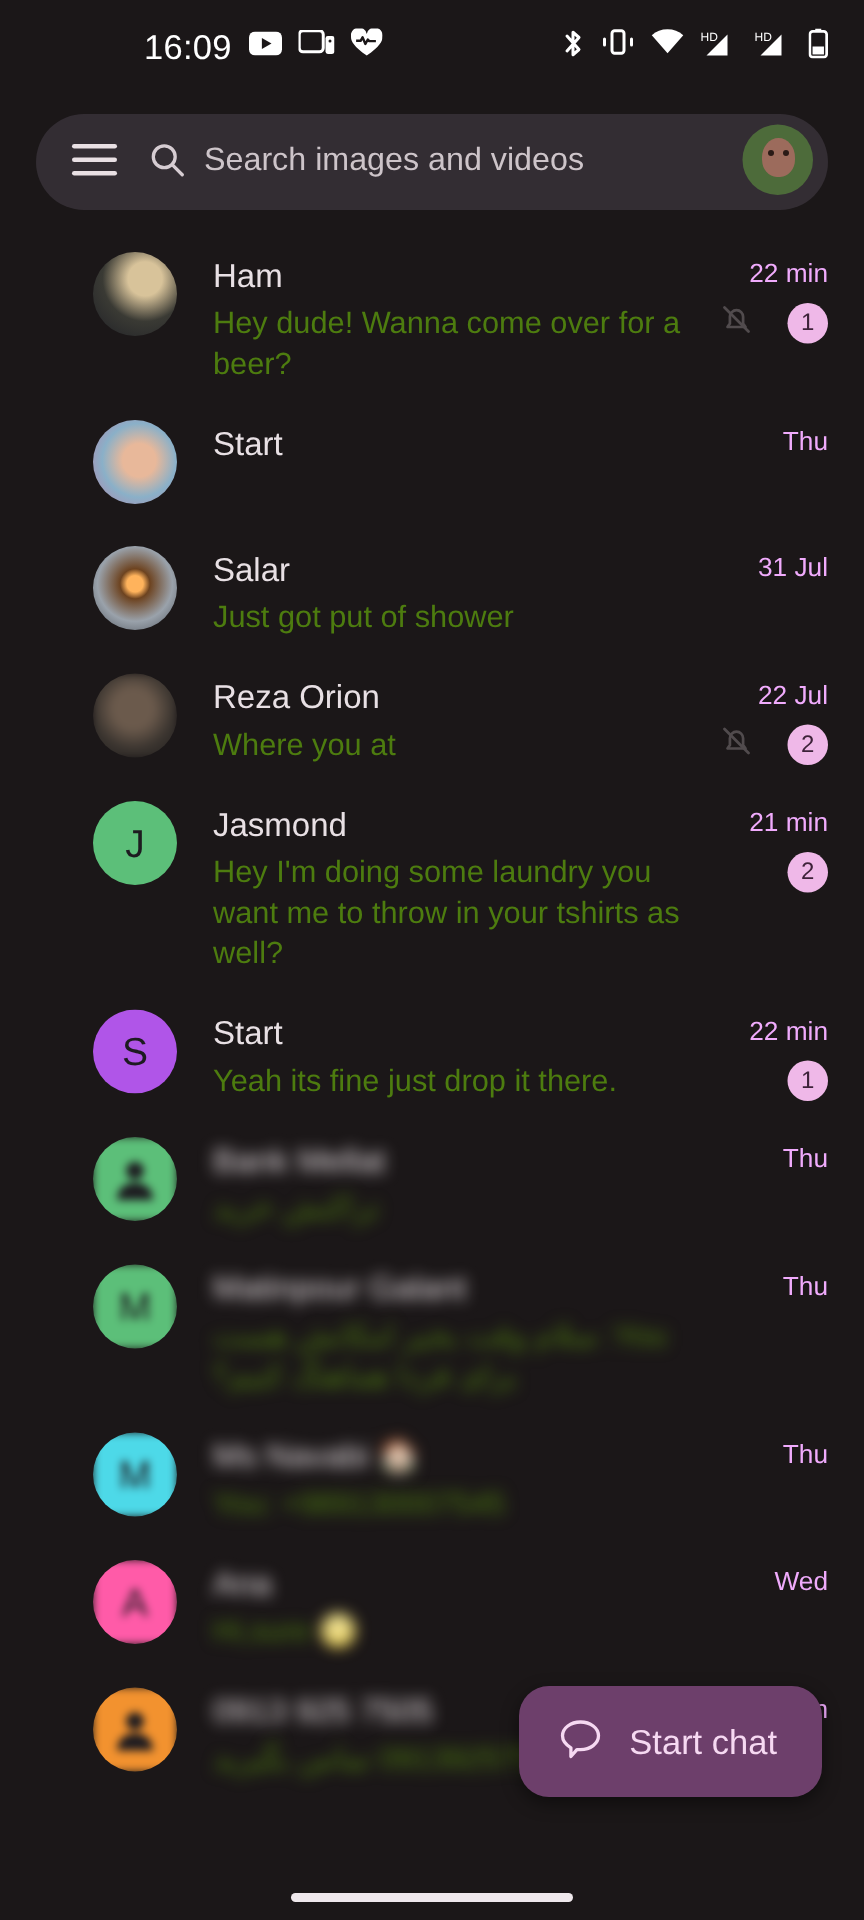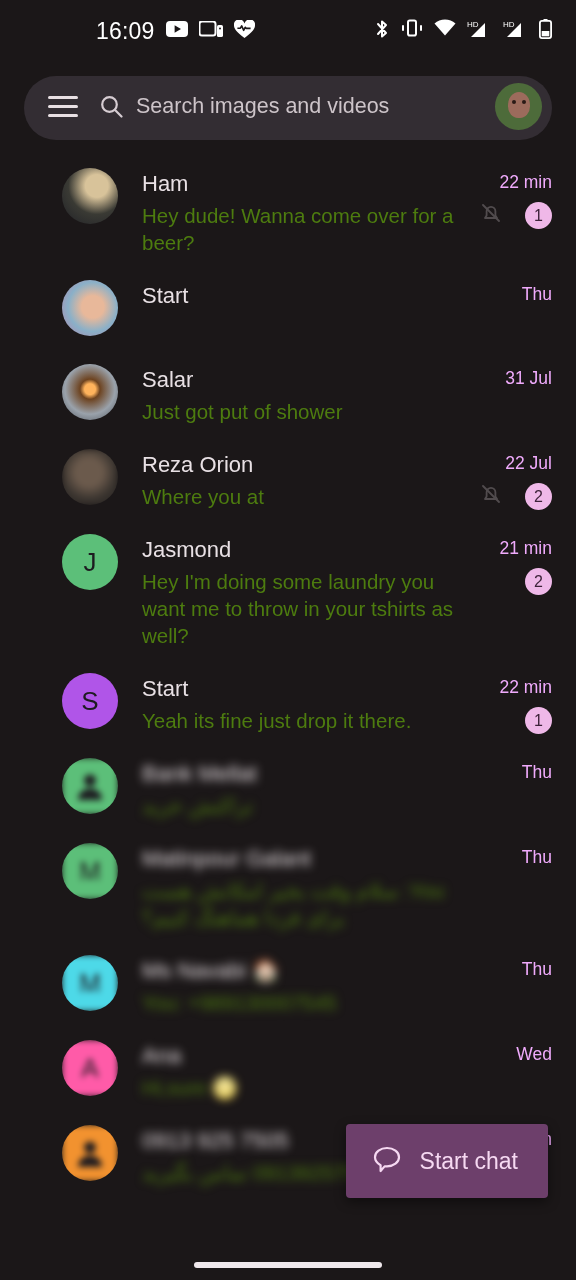--- a/index.html
+++ b/index.html
@@ -95,21 +95,21 @@
     min-width: 27px; height: 27px; border-radius: 14px;
     background: #efb8e8; color: #3d2239;
     font-size: 16px; display: flex; align-items: center; justify-content: center;
     padding: 0 7px;
   }
   .bellmute { position: absolute; right: 74px; opacity: .30; }
 
   
   .fab {
     position: absolute; right: 28px; bottom: 82px;
-    height: 74px; border-radius: 4px;
+    height: 74px; border-radius: 20px;
     background: #6d3f6b;
     display: flex; align-items: center; gap: 18px;
     padding: 0 30px 0 26px;
     box-shadow: 0 4px 12px rgba(0,0,0,.45);
     cursor: pointer;
   }
   .fab-label { color: #f6d9f2; font-size: 23px; }
 
   
   .homebar {

